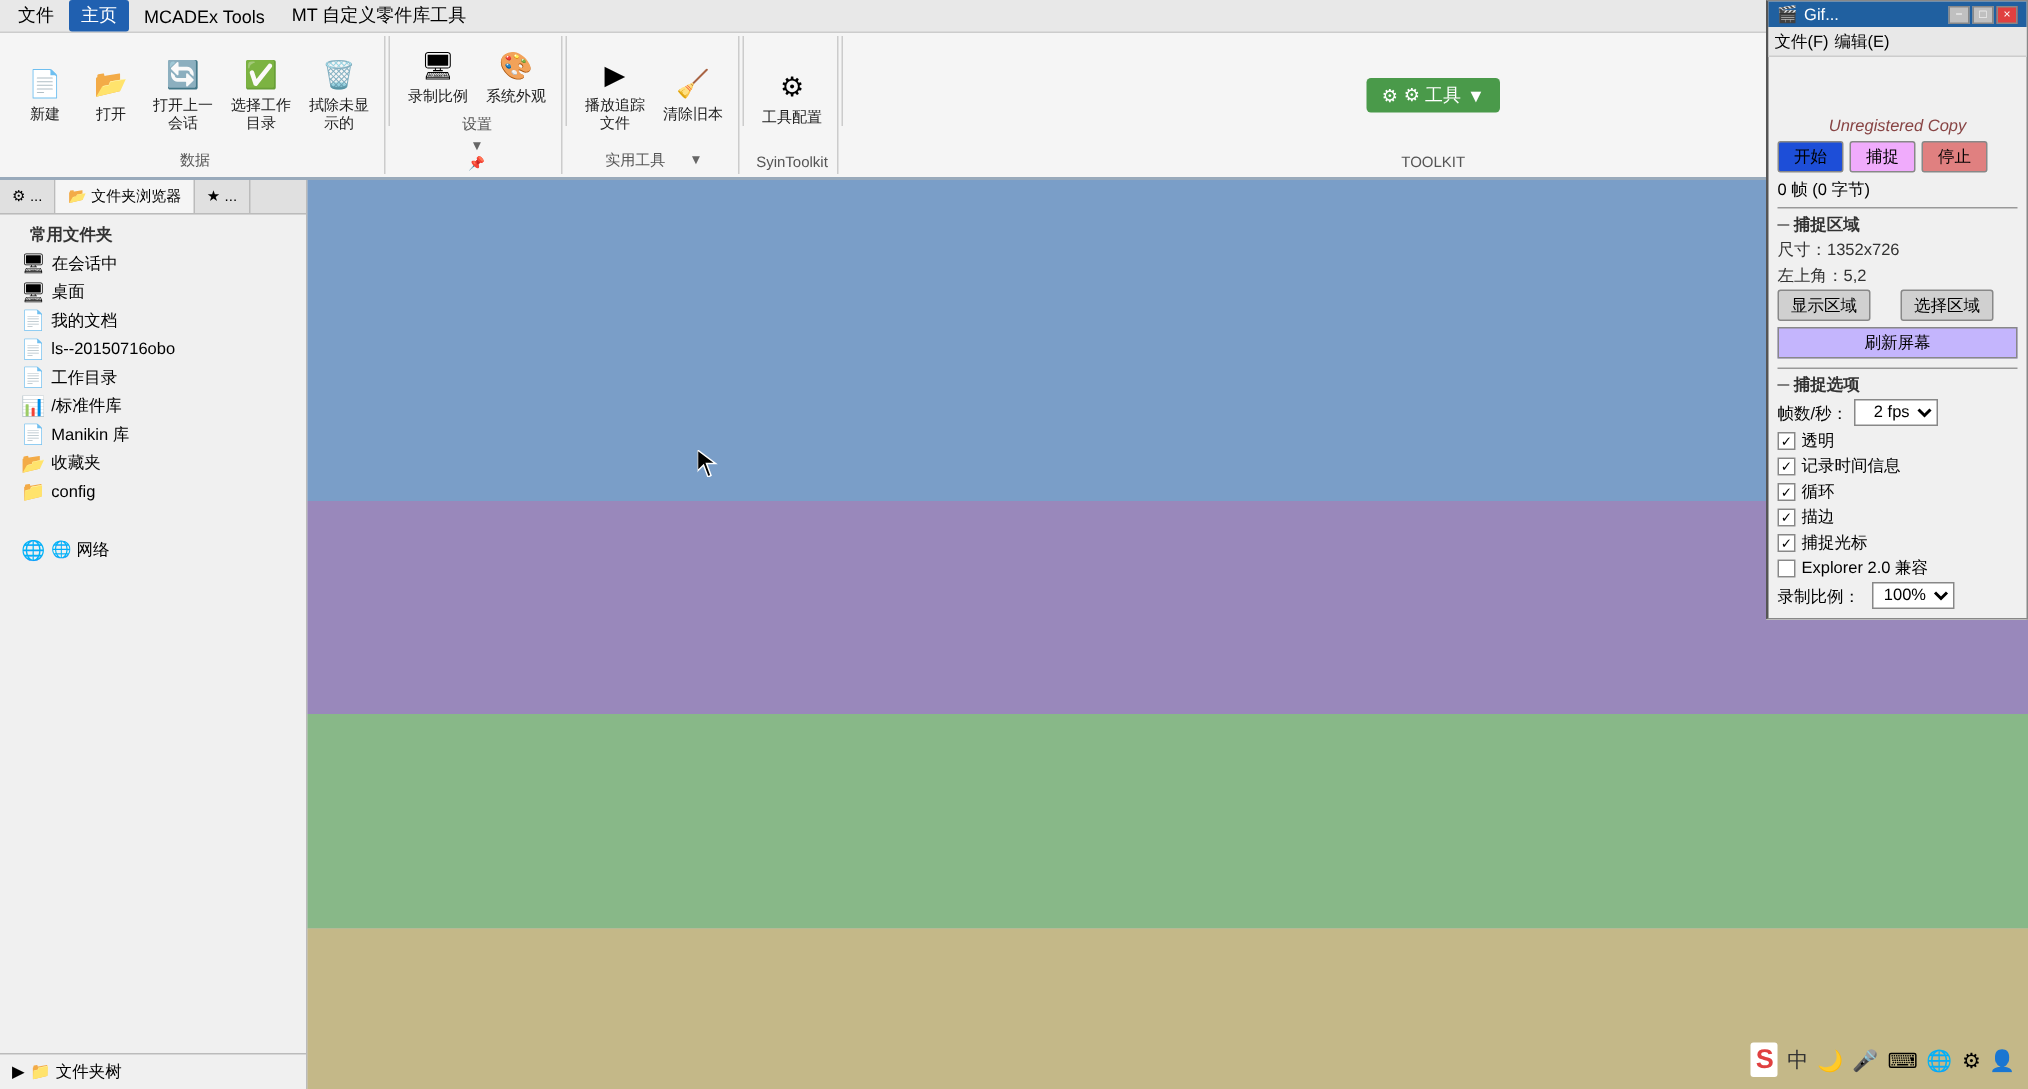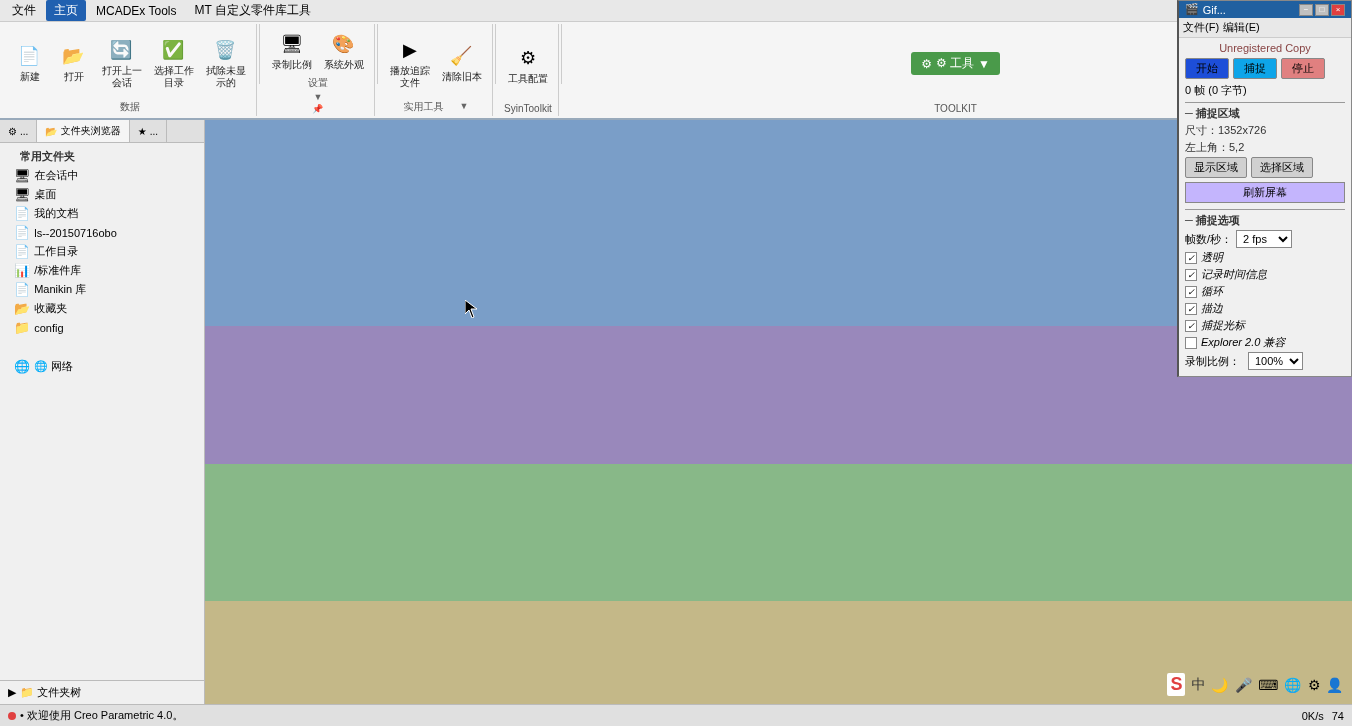--- a/index.html
+++ b/index.html
@@ -50,30 +50,30 @@
     .gif-titlebar-title { flex: 1; }
     .gif-titlebar-btns { display: flex; gap: 2px; }
     .gif-titlebar-btn { width: 14px; height: 12px; background: #c0c0c0; border: 1px solid #888; display: flex; align-items: center; justify-content: center; font-size: 8px; cursor: pointer; }
     .gif-titlebar-btn.close { background: #e04040; color: white; }
     .gif-menu { display: flex; gap: 4px; padding: 2px 4px; background: #e8e8e8; border-bottom: 1px solid #ccc; }
     .gif-menu-item { cursor: pointer; font-size: 11px; }
     .gif-content { padding: 4px 6px; }
     .gif-row { display: flex; align-items: center; margin: 2px 0; gap: 4px; }
     .gif-section { font-size: 11px; font-weight: bold; color: #333; margin: 4px 0 2px; border-top: 1px solid #999; padding-top: 3px; }
     .gif-buttons { display: flex; gap: 4px; margin: 4px 0; }
-    .gif-btn { padding: 2px 10px; background: #0ea5e9; border: 1px solid #888; cursor: pointer; font-size: 11px; border-radius: 2px; }
+    .gif-btn { padding: 2px 10px; background: #f0abfc; border: 1px solid #888; cursor: pointer; font-size: 11px; border-radius: 2px; }
     .gif-btn.start { background: #1d4ed8; }
     .gif-btn.stop { background: #e08080; }
     .gif-dims { font-size: 11px; color: #333; }
-    .gif-checkbox-row { display: flex; align-items: center; gap: 4px; margin: 2px 0; font-size: 11px; font-style: italic; }
+    .gif-checkbox-row { display: flex; align-items: center; gap: 4px; margin: 2px 0; font-size: 11px; }
     .gif-checkbox { width: 12px; height: 12px; border: 1px solid #888; background: white; display: flex; align-items: center; justify-content: center; font-size: 9px; }
     .gif-checkbox.checked::after { content: '✓'; }
     .gif-select-row { display: flex; align-items: center; gap: 4px; margin: 2px 0; font-size: 11px; }
-    .gif-select { border: 1px solid #888; background: white; font-size: 11px; padding: 1px 2px; }
-    .gif-region-btns { display: flex; gap: 4px; margin: 2px 0; }
+    .gif-select { border: 1px solid #888; background: white; font-size: 11px; padding: 1px 2px; text-align: right; }
+    .gif-region-btns { display: flex; gap: 20px; margin: 2px 0; }
     .gif-region-btn { padding: 2px 8px; background: #d0d0d0; border: 1px solid #888; cursor: pointer; font-size: 11px; border-radius: 2px; }
     .gif-refresh-btn { width: 100%; padding: 2px; background: #c4b5fd; border: 1px solid #888; cursor: pointer; font-size: 11px; text-align: center; margin: 2px 0; }
     .gif-scale-row { display: flex; align-items: center; gap: 8px; margin: 2px 0; font-size: 11px; }
   </style>
 </head>
 <body>
 
 <div style="display:flex; flex-direction:column; width:1352px; height:726px; position:relative;">
 
   <div class="menu-bar" style="background:#e8e8e8;">
@@ -266,28 +266,20 @@
             <span style="font-size:14px;">⌨</span>
             <span style="font-size:14px;">🌐</span>
             <span style="font-size:14px;">⚙</span>
             <span style="font-size:14px;">👤</span>
           </div>
         </div>
       </div>
     </div>
   </div>
 
-  <div class="status-bar">
-    <span class="status-dot"></span>
-    <span>• 欢迎使用 Creo Parametric 4.0。</span>
-    <div style="margin-left:auto; display:flex; align-items:center; gap:8px;">
-      <span>0K/s</span>
-      <span>74</span>
-    </div>
-  </div>
 </div>
 
 <div class="gif-panel">
 
   <div class="gif-titlebar">
     <span style="margin-right:4px;">🎬</span>
     <span class="gif-titlebar-title">Gif...</span>
     <div class="gif-titlebar-btns">
       <div class="gif-titlebar-btn">−</div>
       <div class="gif-titlebar-btn">□</div>
@@ -295,21 +287,21 @@
     </div>
   </div>
 
   <div class="gif-menu">
     <span class="gif-menu-item">文件(F)</span>
     <span class="gif-menu-item">编辑(E)</span>
   </div>
 
   <div class="gif-content">
     
-    <div style="text-align:center; font-size:11px; color:#884444; margin-bottom:4px;">Unregistered Copy</div>
+    <div style="text-align:center; font-size:11px; color:#884444; font-style:italic; margin-bottom:4px;margin-top:36px;">Unregistered Copy</div>
 
     
     <div class="gif-buttons">
       <button class="gif-btn start">开始</button>
       <button class="gif-btn">捕捉</button>
       <button class="gif-btn stop">停止</button>
     </div>
 
     
     <div class="gif-row">

